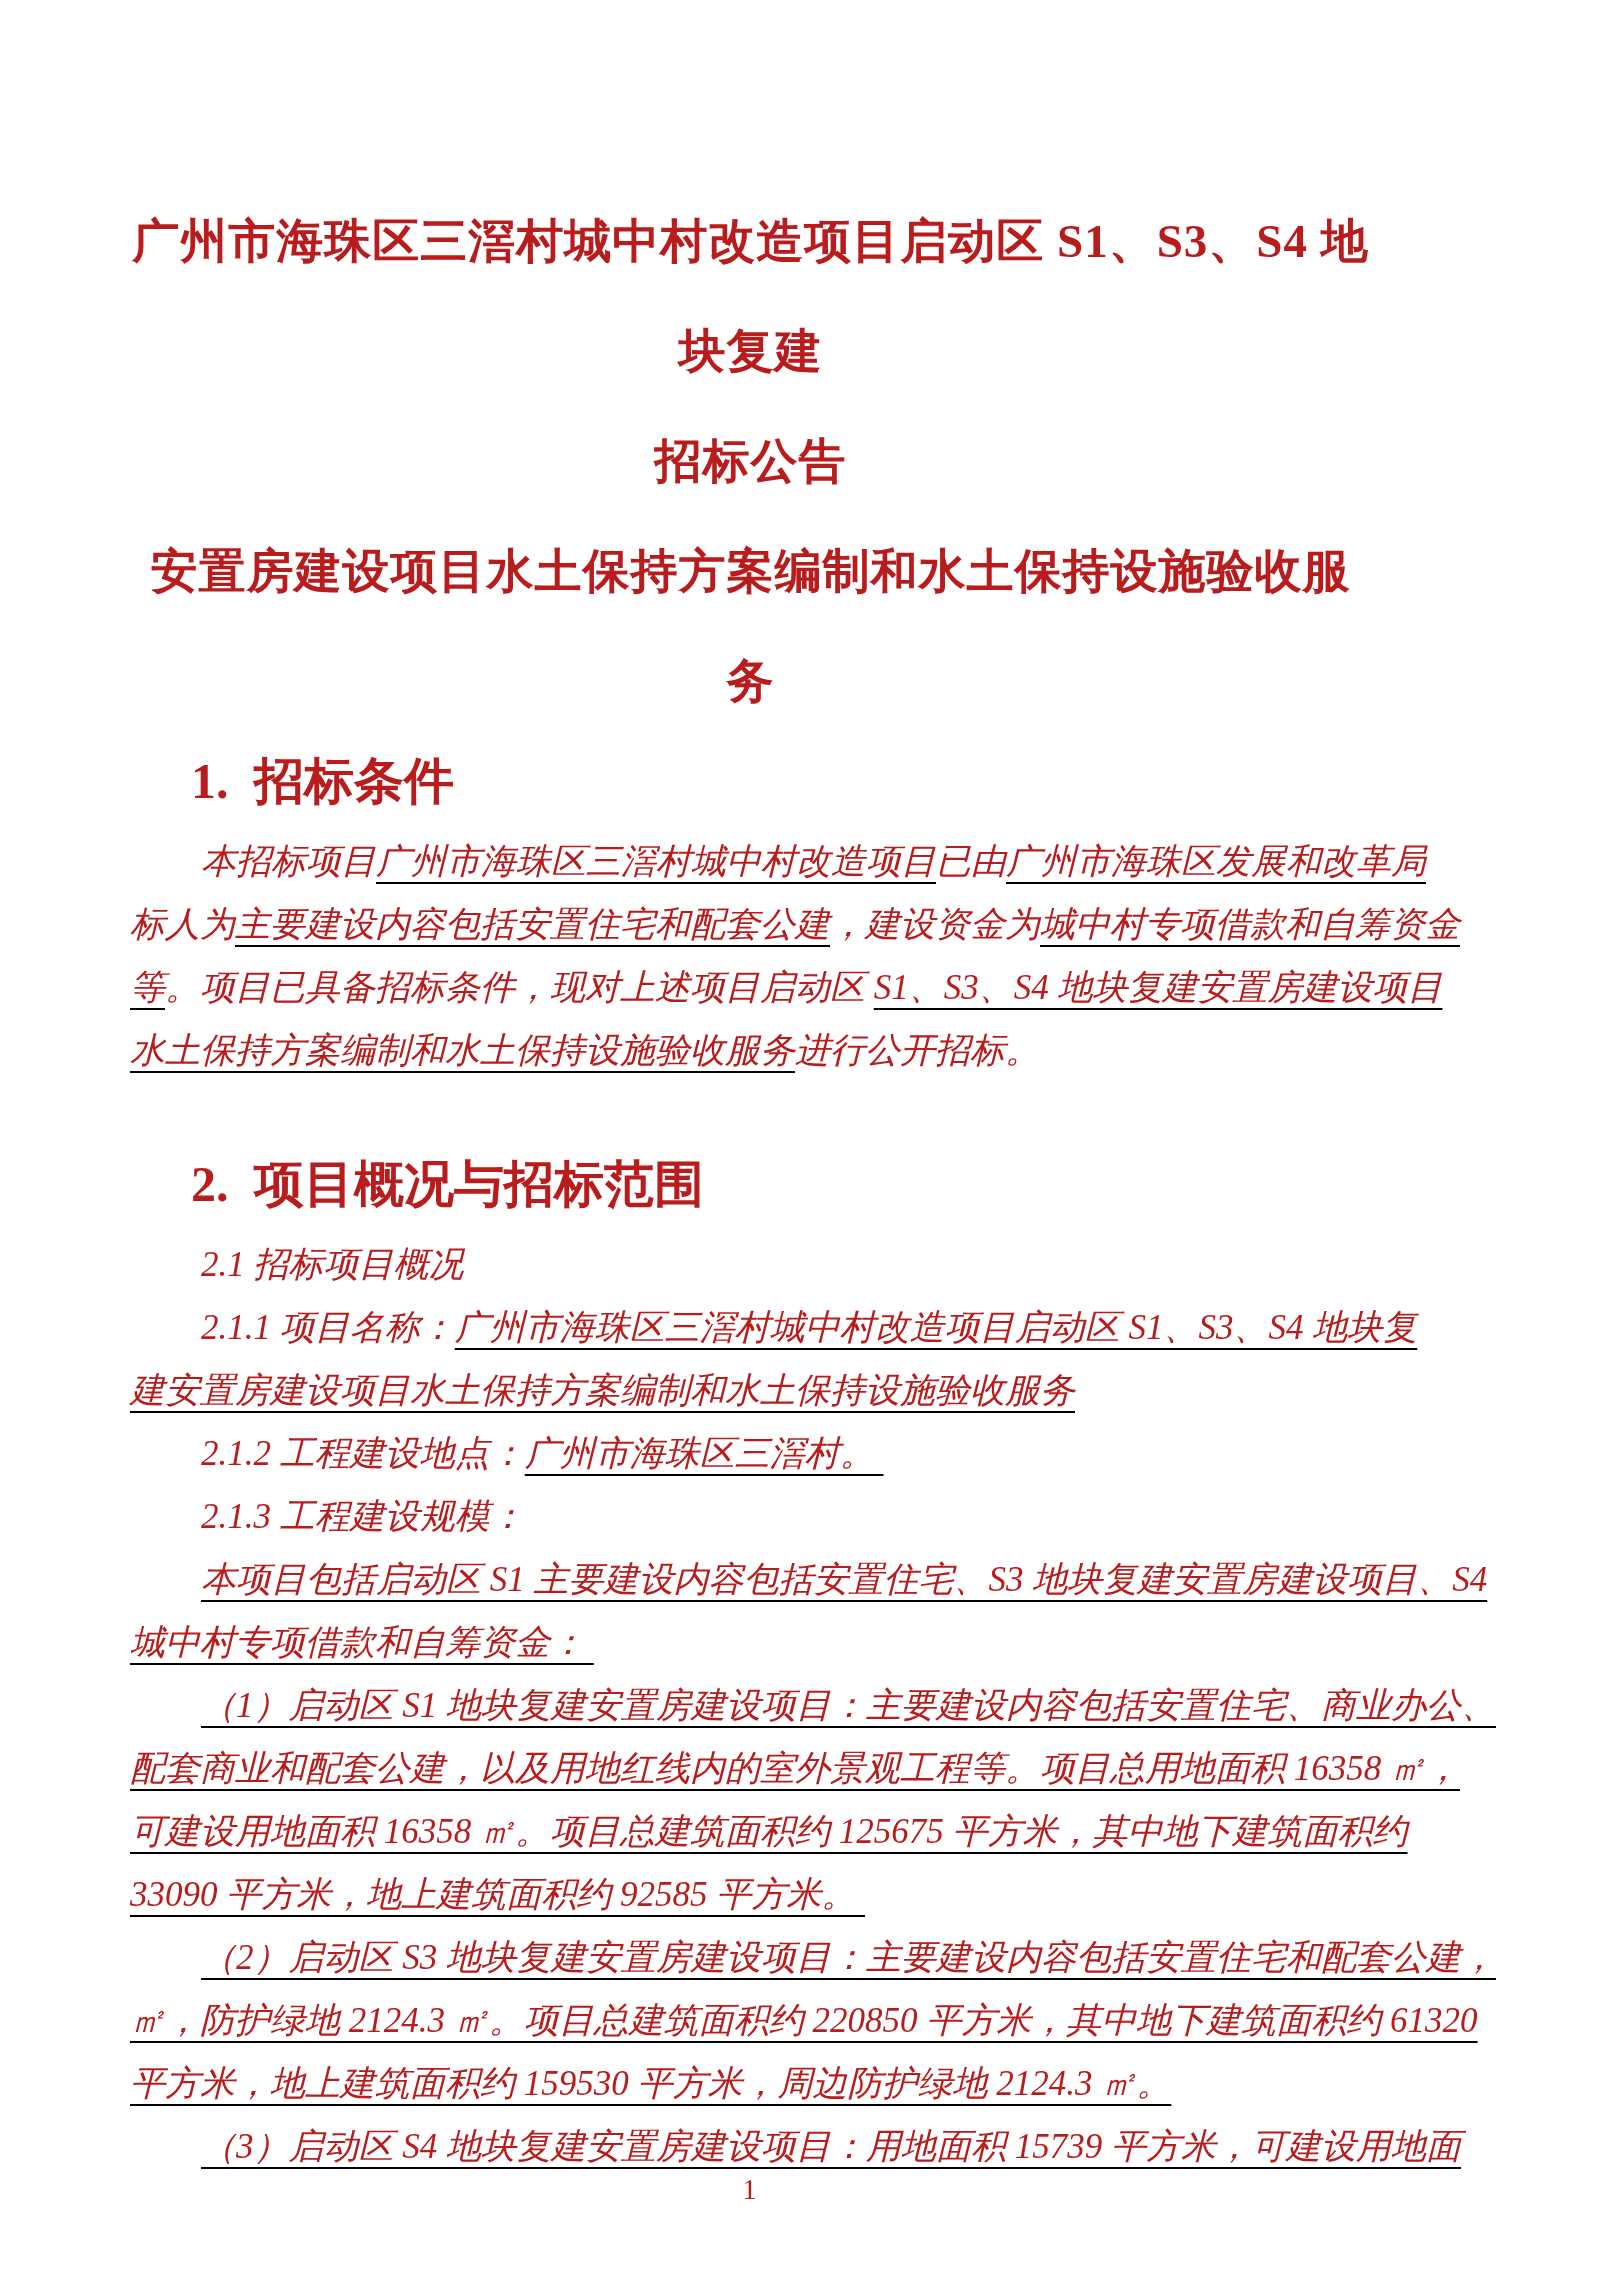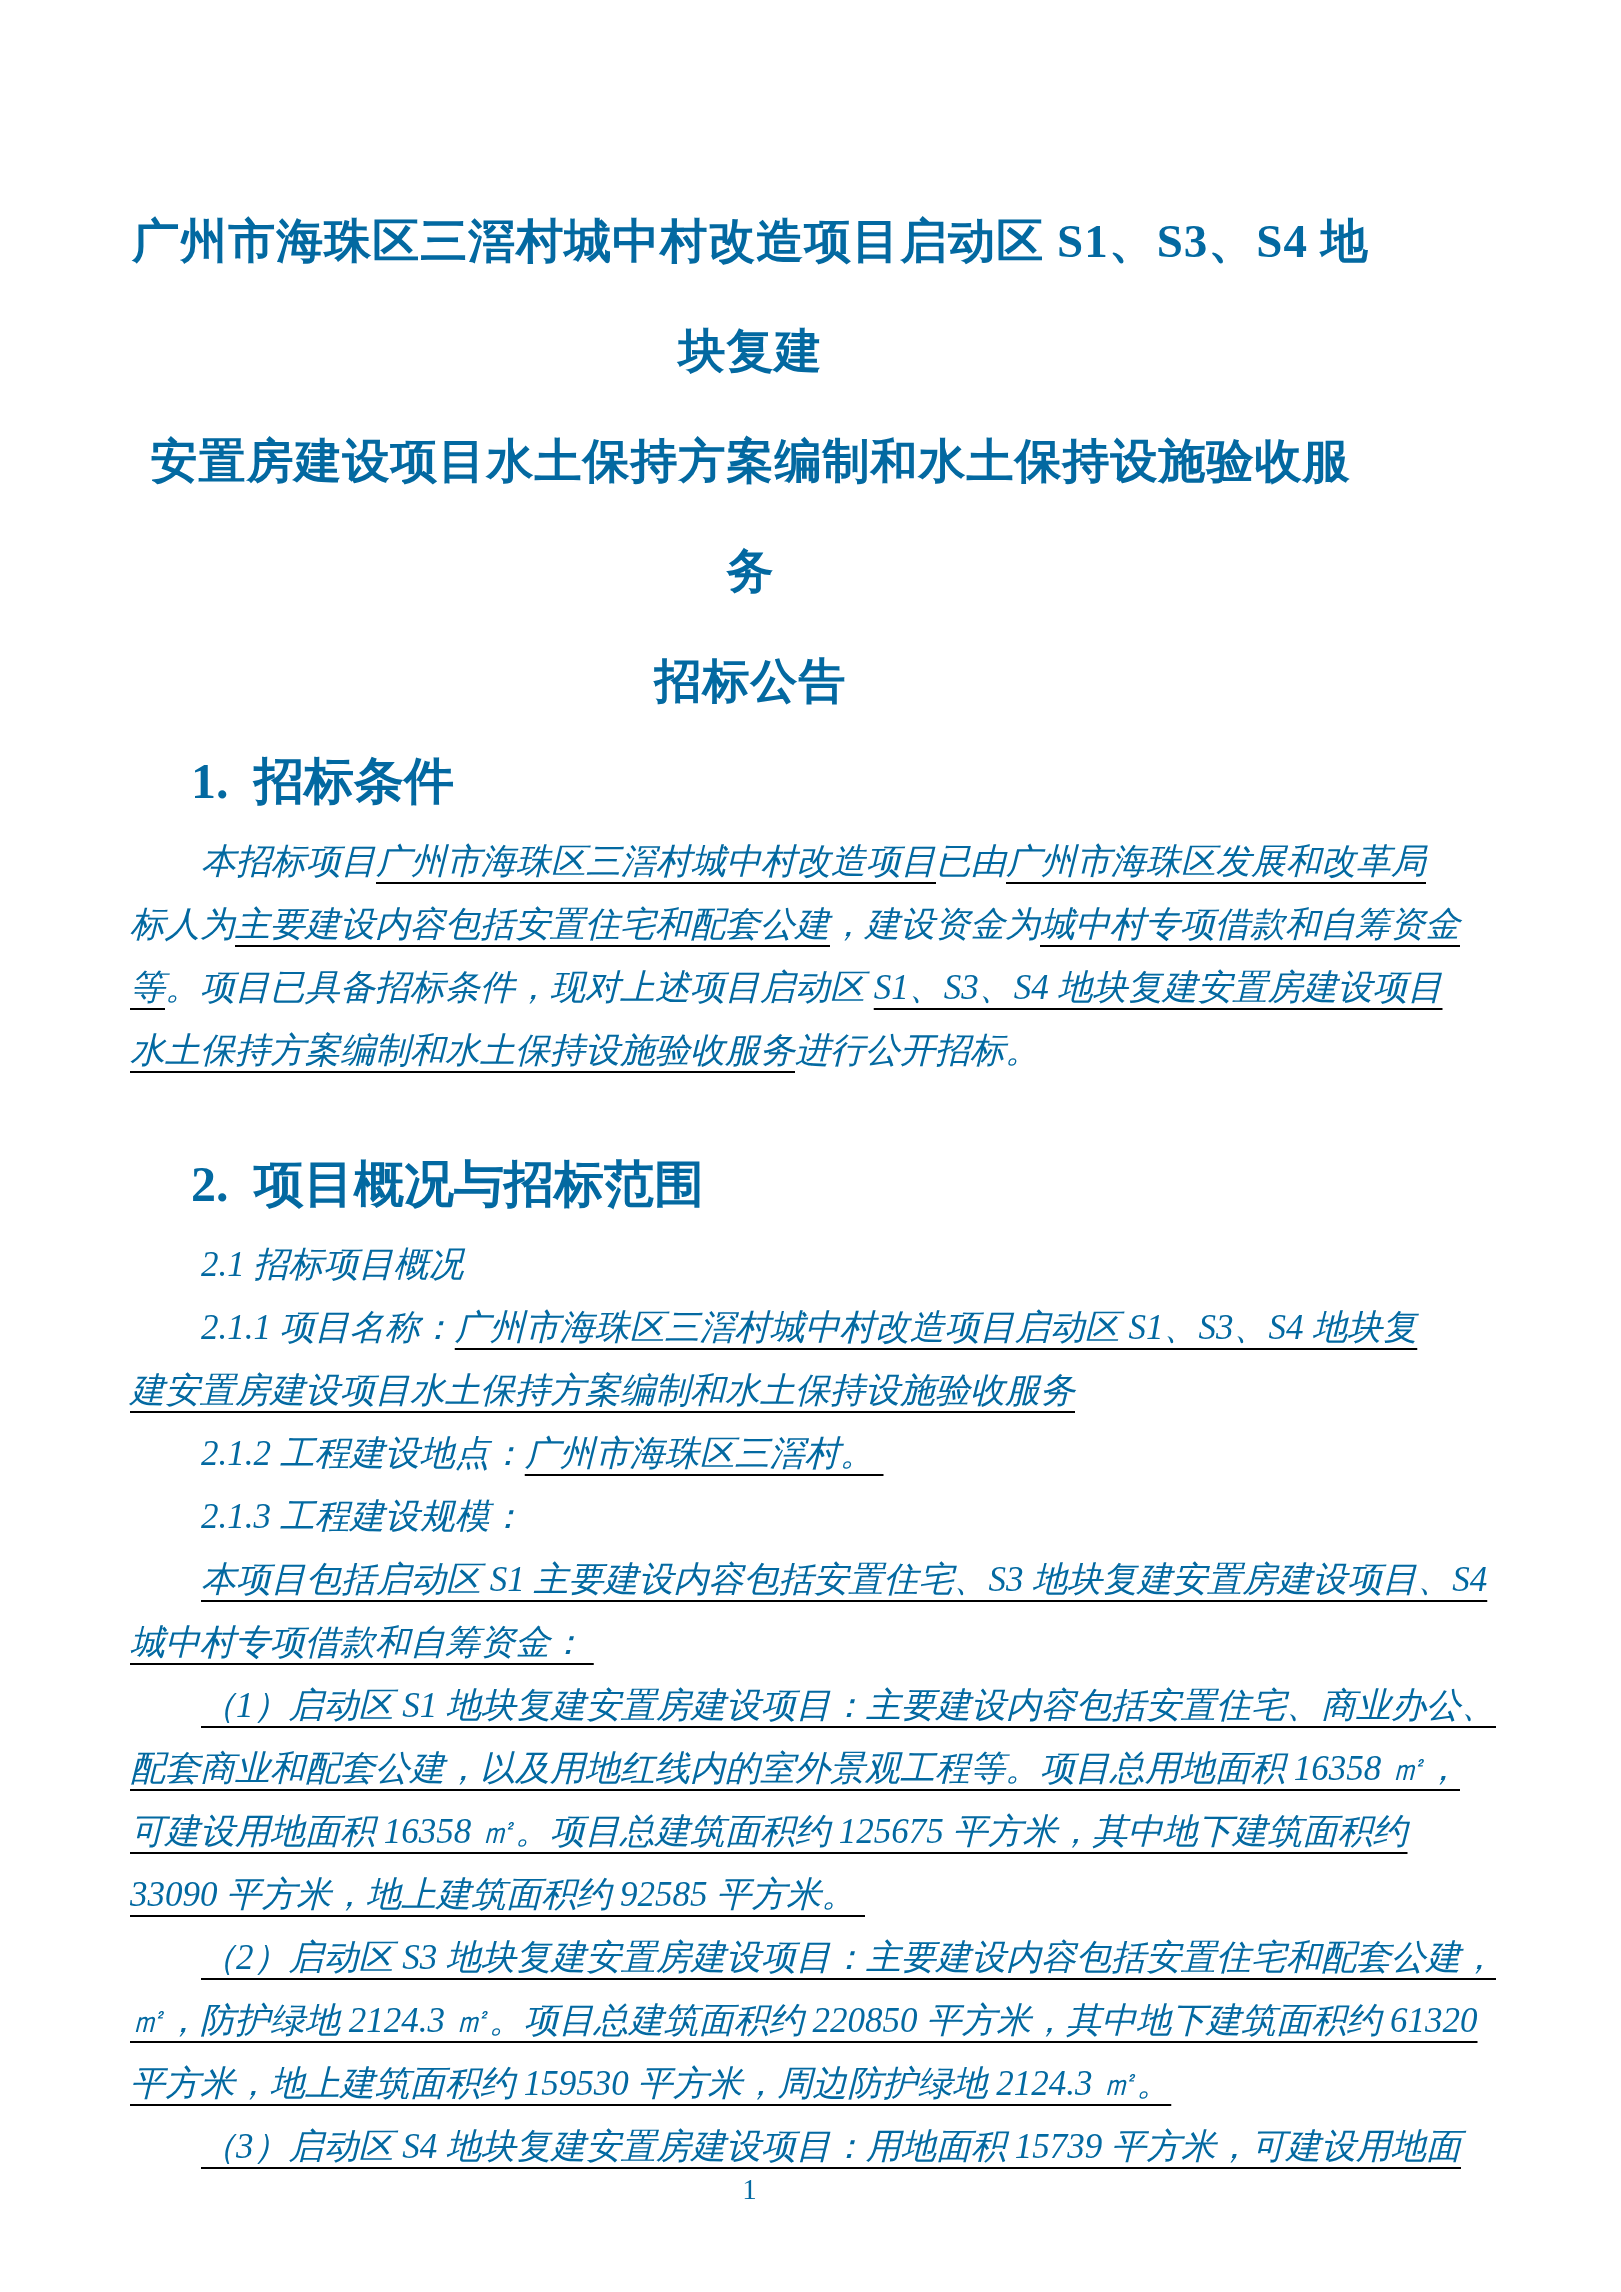--- a/index.html
+++ b/index.html
@@ -7,21 +7,21 @@
     padding: 0;
     background: #ffffff;
   }
   .page {
     position: relative;
     width: 1499px;
     height: 2293px;
     box-sizing: border-box;
     padding: 186px 128px 0 130px;
     background: #ffffff;
-    color: #0369a1;
+    color: #b91c1c;
     font-family: "Liberation Serif", "DejaVu Serif", serif;
     overflow: hidden;
   }
   .doc-title {
     text-align: center;
     font-size: 47px;
     line-height: 110px;
     font-weight: bold;
     letter-spacing: 1px;
     margin-bottom: 9.8px;
@@ -64,22 +64,22 @@
     line-height: 35px;
   }
 </style>
 </head>
 <body>
 
 <div class="page">
 
   <div class="doc-title">
     <div class="title-line">广州市海珠区三滘村城中村改造项目启动区 S1、S3、S4 地块复建</div>
+    <div class="title-line">招标公告</div>
     <div class="title-line">安置房建设项目水土保持方案编制和水土保持设施验收服务</div>
-    <div class="title-line">招标公告</div>
   </div>
 
   <h2 class="sec-heading">
     <span class="num">1.</span><span>招标条件</span>
   </h2>
 
   <div class="para">
       <div class="line ind"><span class="">本招标项目</span><span class="u">广州市海珠区三滘村城中村改造项目</span><span class="">已由</span><span class="u">广州市海珠区发展和改革局</span></div>
       <div class="line"><span class="">标人为</span><span class="u">主要建设内容包括安置住宅和配套公建</span><span class="">，建设资金为</span><span class="u">城中村专项借款和自筹资金</span></div>
       <div class="line"><span class="u">等</span><span class="">。项目已具备招标条件，现对上述项目启动区 </span><span class="u">S1、S3、S4 地块复建安置房建设项目</span></div>

